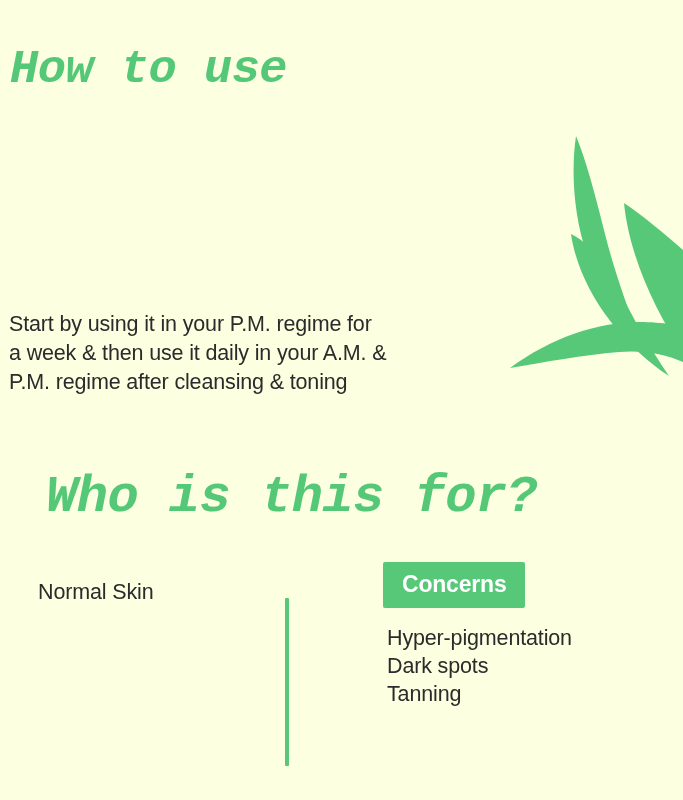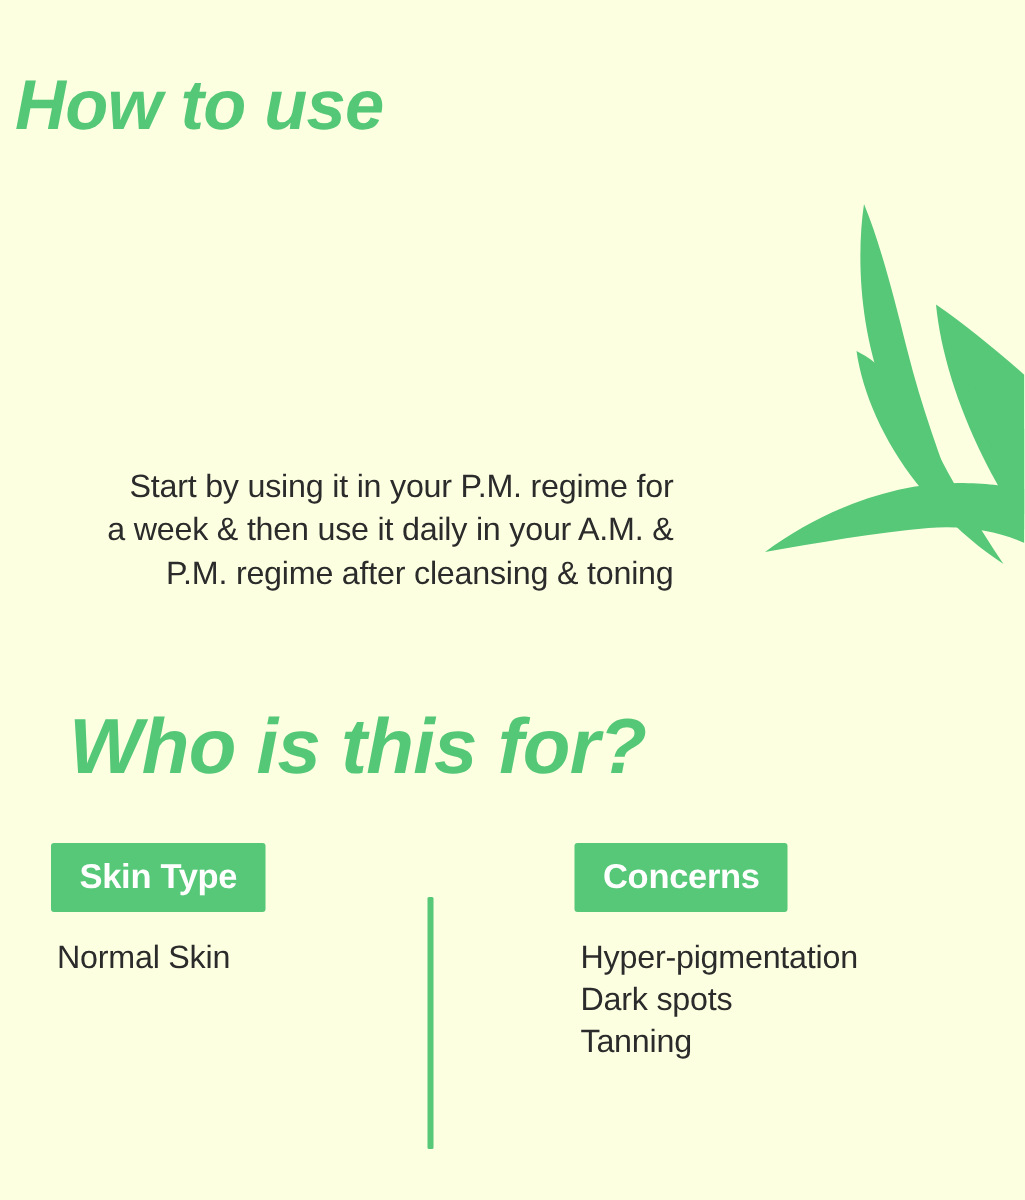--- a/index.html
+++ b/index.html
@@ -30,21 +30,21 @@
     width: 190px;
     height: 285px;
     pointer-events: none;
   }
 
   
   .section-heading {
     position: absolute;
     left: 10px;
     margin: 0;
-    font-family: Liberation Sans, sans-serif;
+    font-family: Liberation Mono, monospace;
     font-weight: bold;
     font-style: italic;
     font-size: 47px;
     line-height: 1;
     letter-spacing: -0.5px;
     color: #55c878;
     white-space: nowrap;
     text-align: right;
   }
   #heading-how-to-use   { top: 46px; }
@@ -57,21 +57,21 @@
     left: 9px;
     margin: 0;
     font-family: "Liberation Sans", sans-serif;
     font-size: 21.5px;
     line-height: 29px;
     color: #2b2b2b;
     white-space: pre-line;
     letter-spacing: -0.15px;
   }
   #text-how-to-use  { top: 108px; width: 400px; }
-  #text-when-to-use { top: 310px; width: 440px; text-align: right; }
+  #text-when-to-use { top: 310px; width: 440px; }
 
   
   #who-columns {
     position: absolute;
     left: 0;
     top: 562px;
     width: 683px;
     height: 210px;
   }
   .who-col { position: absolute; top: 0; }
@@ -143,21 +143,20 @@
 
   <p class="body-text" id="text-when-to-use">Start by using it in your P.M. regime for
 a week &amp; then use it daily in your A.M. &amp;
 P.M. regime after cleansing &amp; toning</p>
 
   <h2 class="section-heading" id="heading-who-is-for">Who is this for?</h2>
 
   <div id="who-columns">
 
     <div class="who-col" id="who-col-skin-type">
-      <div class="col-badge">Skin Type</div>
       <ul class="col-items">
         <li>Normal Skin</li>
       </ul>
     </div>
 
     <div class="who-col" id="who-col-concerns">
       <div class="col-badge">Concerns</div>
       <ul class="col-items">
         <li>Hyper-pigmentation</li>
         <li>Dark spots</li>

